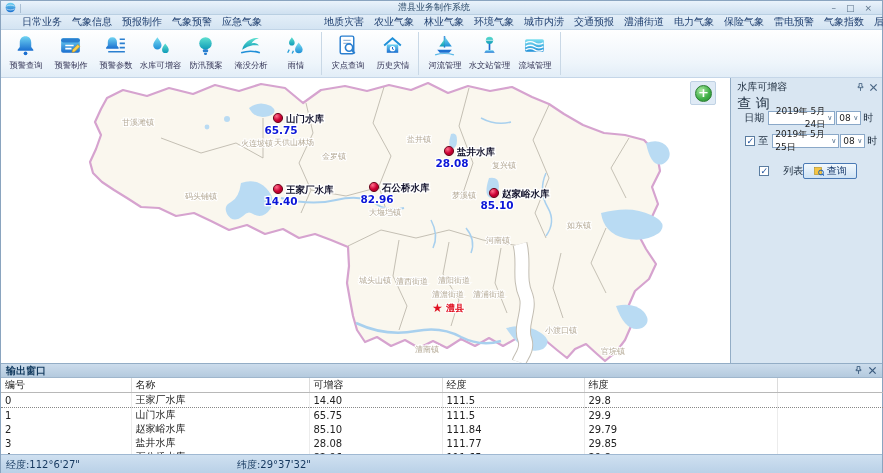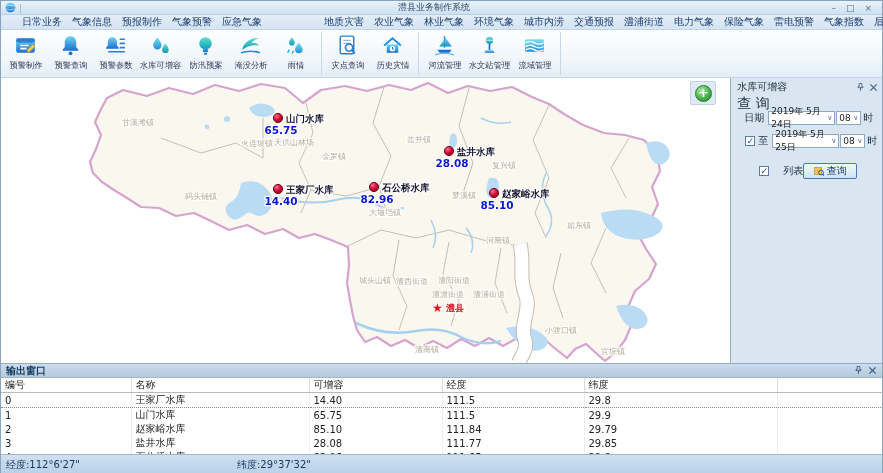--- a/index.html
+++ b/index.html
@@ -168,33 +168,33 @@
       <div class="menu-item">电力气象</div>
       <div class="menu-item">保险气象</div>
       <div class="menu-item">雷电预警</div>
       <div class="menu-item">气象指数</div>
       <div class="menu-item">后台管理</div>
     </div>
 
   <div class="toolbar" id="toolbar">
       <div class="tool-btn">
         <span class="tool-icon"><svg viewBox="0 0 24 24" width="25" height="25">
+            <path d="M12 3c-3.5 0-5.5 2.5-5.5 6v4.5L4.5 16v1h15v-1l-2-2.5V9c0-3.5-2-6-5.5-6z" fill="url(#gBlue)"></path>
+            <circle cx="12" cy="19.5" r="1.8" fill="#1b6fd0"></circle>
+          </svg></span>
+        <span class="tool-label">预警查询</span>
+      </div>
+      <div class="tool-btn">
+        <span class="tool-icon"><svg viewBox="0 0 24 24" width="25" height="25">
             <rect x="3" y="5" width="18" height="14" rx="2" fill="url(#gBlue)"></rect>
             <rect x="3" y="5" width="18" height="4" rx="2" fill="#2a7fd0"></rect>
             <path d="M7 12h8M7 15h6" stroke="#fff" stroke-width="1.5"></path>
             <path d="M14 16l5-5 2 2-5 5-2.5.5z" fill="#ffd24a" stroke="#c89018" stroke-width="0.6"></path>
           </svg></span>
         <span class="tool-label">预警制作</span>
-      </div>
-      <div class="tool-btn">
-        <span class="tool-icon"><svg viewBox="0 0 24 24" width="25" height="25">
-            <path d="M12 3c-3.5 0-5.5 2.5-5.5 6v4.5L4.5 16v1h15v-1l-2-2.5V9c0-3.5-2-6-5.5-6z" fill="url(#gBlue)"></path>
-            <circle cx="12" cy="19.5" r="1.8" fill="#1b6fd0"></circle>
-          </svg></span>
-        <span class="tool-label">预警查询</span>
       </div>
       <div class="tool-btn">
         <span class="tool-icon"><svg viewBox="0 0 24 24" width="25" height="25">
             <path d="M9 4c-2.8 0-4.4 2-4.4 4.8V12L3 14v1h12v-1l-1.6-2V8.8C13.4 6 11.8 4 9 4z" fill="url(#gBlue)"></path>
             <path d="M16 6h5M16 10h5M16 14h5M5 18h16" stroke="#2a7fd0" stroke-width="1.6"></path>
           </svg></span>
         <span class="tool-label">预警参数</span>
       </div>
       <div class="tool-btn">
         <span class="tool-icon"><svg viewBox="0 0 24 24" width="25" height="25">
@@ -392,21 +392,21 @@
           <svg viewBox="0 0 10 10">
             <path d="M3.5,0.5 h3 v3.5 h1.2 v1.2 h-5.4 v-1.2 h1.2 z M5,5.2 v3.6" stroke="#4a6685" stroke-width="1" fill="none"></path>
           </svg>
           <svg viewBox="0 0 10 10">
             <path d="M1.5,1.5 L8.5,8.5 M8.5,1.5 L1.5,8.5" stroke="#4a6685" stroke-width="1.4"></path>
           </svg>
         </span>
       </div>
       <div class="rp-subtitle">查 询</div>
 
-      <div class="form-row" style="top:32px;">
+      <div class="form-row" style="top:32px;text-align:right;">
         <span class="lbl" style="margin-left:13px;">日期</span>
         <span class="field" style="margin-left:4px;width:67px;">
           <span>2019年 5月24日</span>
           <span class="arrow">∨</span>
         </span>
         <span class="field" style="margin-left:1px;width:25px;">
           <span>08</span>
           <span class="arrow">∨</span>
         </span>
         <span class="lbl" style="margin-left:2px;">时</span>

